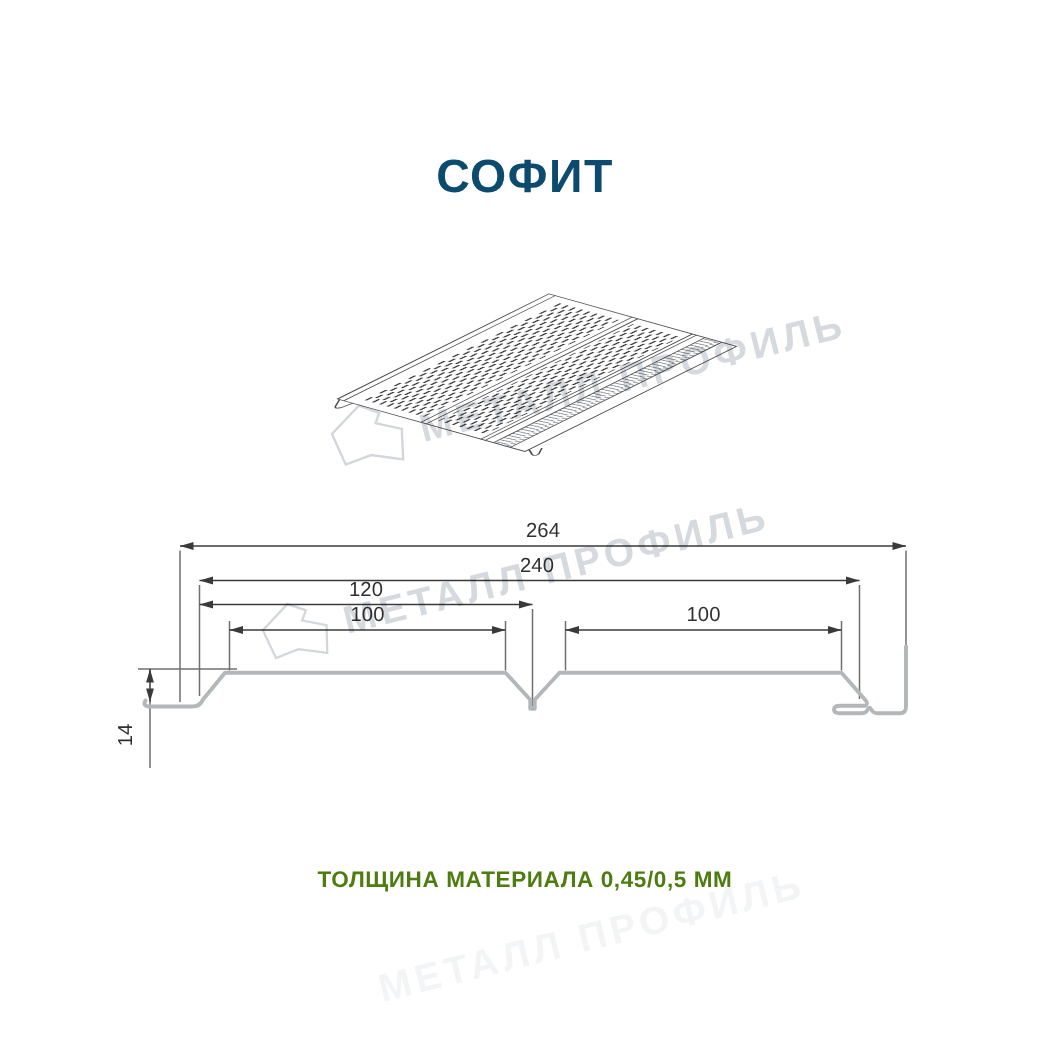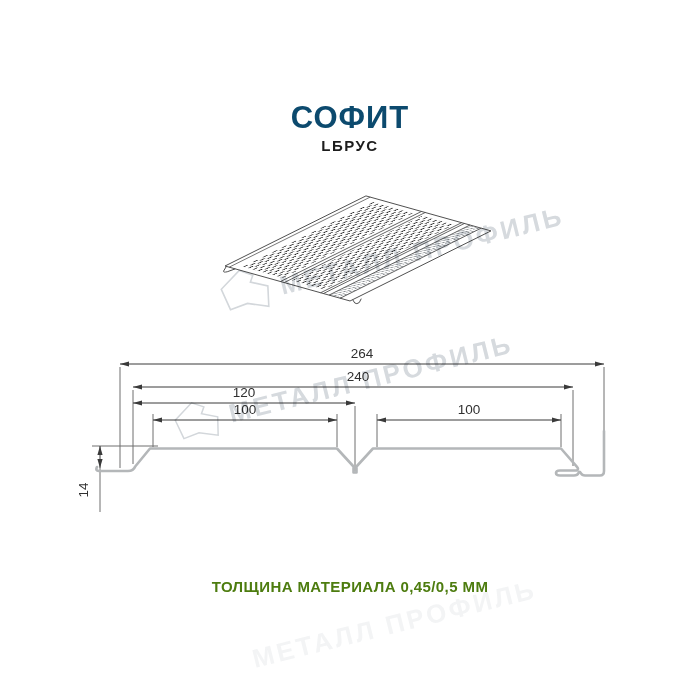--- a/index.html
+++ b/index.html
@@ -24,21 +24,20 @@
   .wm-text{font-family:"Liberation Sans", sans-serif;font-size:26px;font-weight:700;
            letter-spacing:3px;fill:#d6dade;}
   .wm{mix-blend-mode:multiply;}
 </style>
 </head>
 <body>
 
 <div class="page">
 
   <div class="title">СОФИТ</div>
-  <div class="subtitle">LБРУС</div>
 
   <svg class="scene" width="700" height="700" viewBox="0 0 700 700">
     <defs>
       <pattern id="perf" patternUnits="userSpaceOnUse" width="11" height="5.2">
         <line x1="0.5" y1="1.1" x2="5.3" y2="1.1" stroke="#2e2e2e" stroke-width="1.25"></line>
         <line x1="6.2" y1="3.7" x2="11" y2="3.7" stroke="#2e2e2e" stroke-width="1.25"></line>
       </pattern>
       <pattern id="hatch" patternUnits="userSpaceOnUse" width="3.2" height="12">
         <line x1="1.1" y1="0" x2="2.3" y2="12" stroke="#888c90" stroke-width="0.9"></line>
       </pattern>

